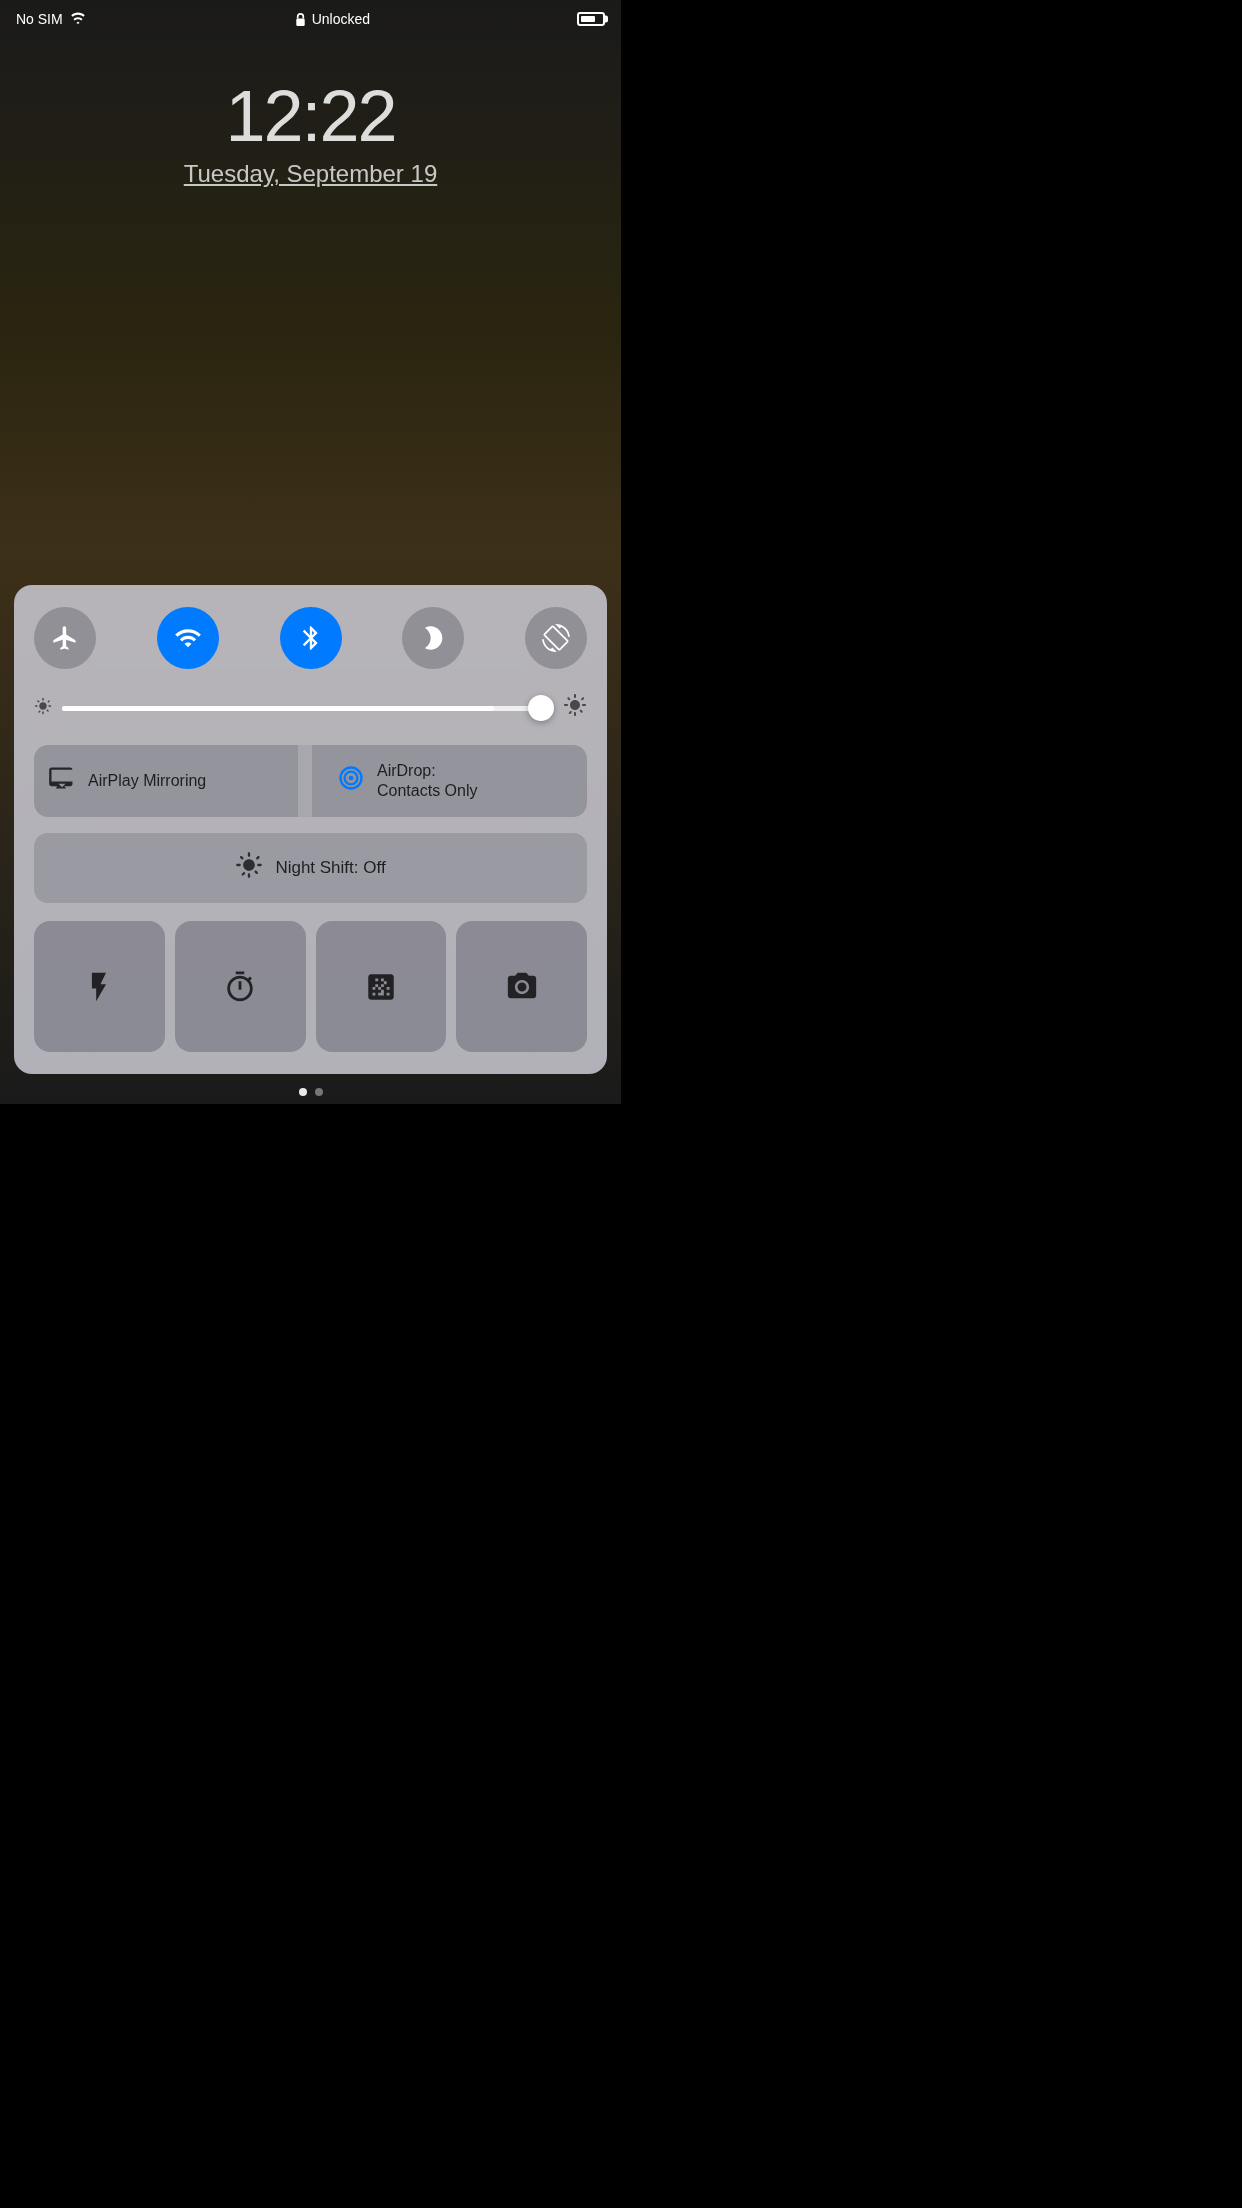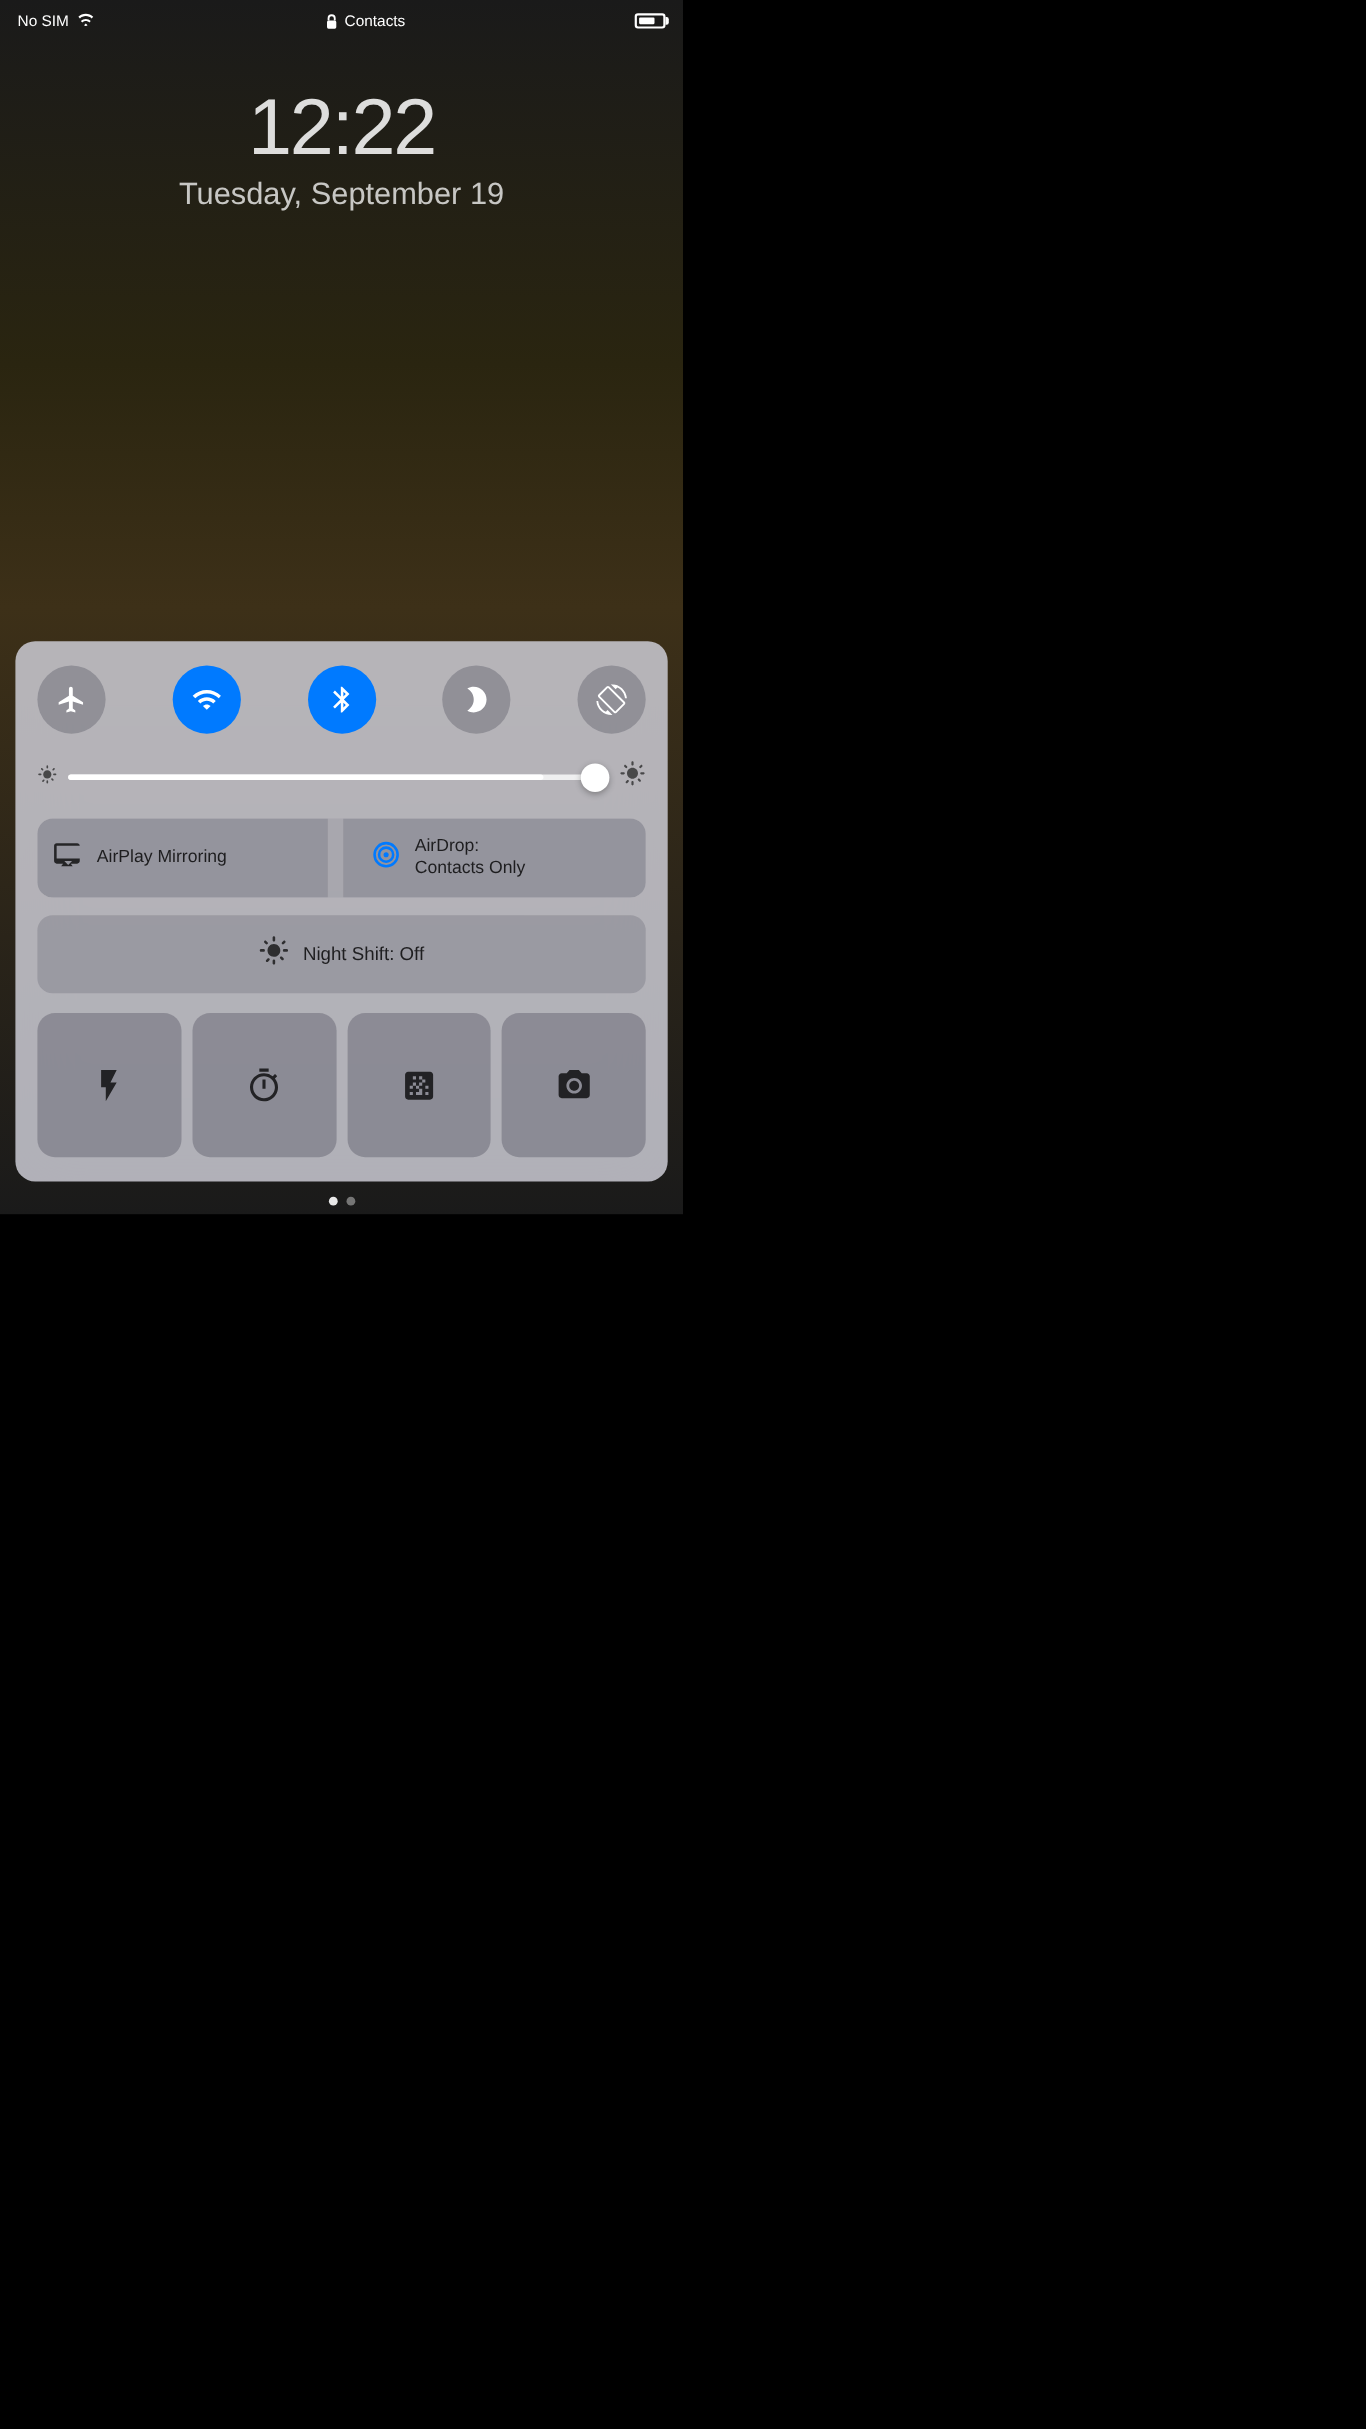--- a/index.html
+++ b/index.html
@@ -102,24 +102,25 @@
     }
 
     .clock-time {
       font-size: 72px;
       font-weight: 100;
       letter-spacing: -2px;
       line-height: 1;
     }
 
     .clock-date {
-      font-size: 28px;
+      font-size: 24px;
       font-weight: 300;
       margin-top: 8px;
       color: rgba(255,255,255,0.75);
+      text-decoration: underline;
     }
 
     
     .control-center {
       position: absolute;
       bottom: 30px;
       left: 14px;
       right: 14px;
       background: rgba(210, 210, 220, 0.82);
       backdrop-filter: blur(30px);
@@ -340,21 +341,21 @@
     <span>No SIM</span>
     <svg width="18" height="14" viewBox="0 0 24 18" fill="white">
       <path d="M12 4.5C9.24 4.5 6.75 5.58 4.93 7.36L3 5.43C5.3 3.18 8.49 1.75 12 1.75s6.7 1.43 9 3.68L19.07 7.36C17.25 5.58 14.76 4.5 12 4.5zM12 10.5c-1.66 0-3.16.67-4.24 1.76L6 10.5C7.57 8.95 9.68 8 12 8s4.43.95 6 2.5l-1.76 1.76C15.16 11.17 13.66 10.5 12 10.5zM12 16.5c-.83 0-1.58-.34-2.12-.88L12 13.5l2.12 2.12c-.54.54-1.29.88-2.12.88z"></path>
     </svg>
   </div>
   <div class="status-center">
     <svg width="13" height="15" viewBox="0 0 13 16" fill="white">
       <rect x="2" y="7" width="9" height="8" rx="1.5" fill="white"></rect>
       <path d="M3.5 7V5a3 3 0 0 1 6 0v2" stroke="white" stroke-width="1.8" fill="none"></path>
     </svg>
-    <span>Contacts</span>
+    <span>Unlocked</span>
   </div>
   <div class="status-right">
     <div class="battery-icon">
       <div class="battery-body">
         <div class="battery-fill"></div>
       </div>
     </div>
   </div>
 </div>
 

